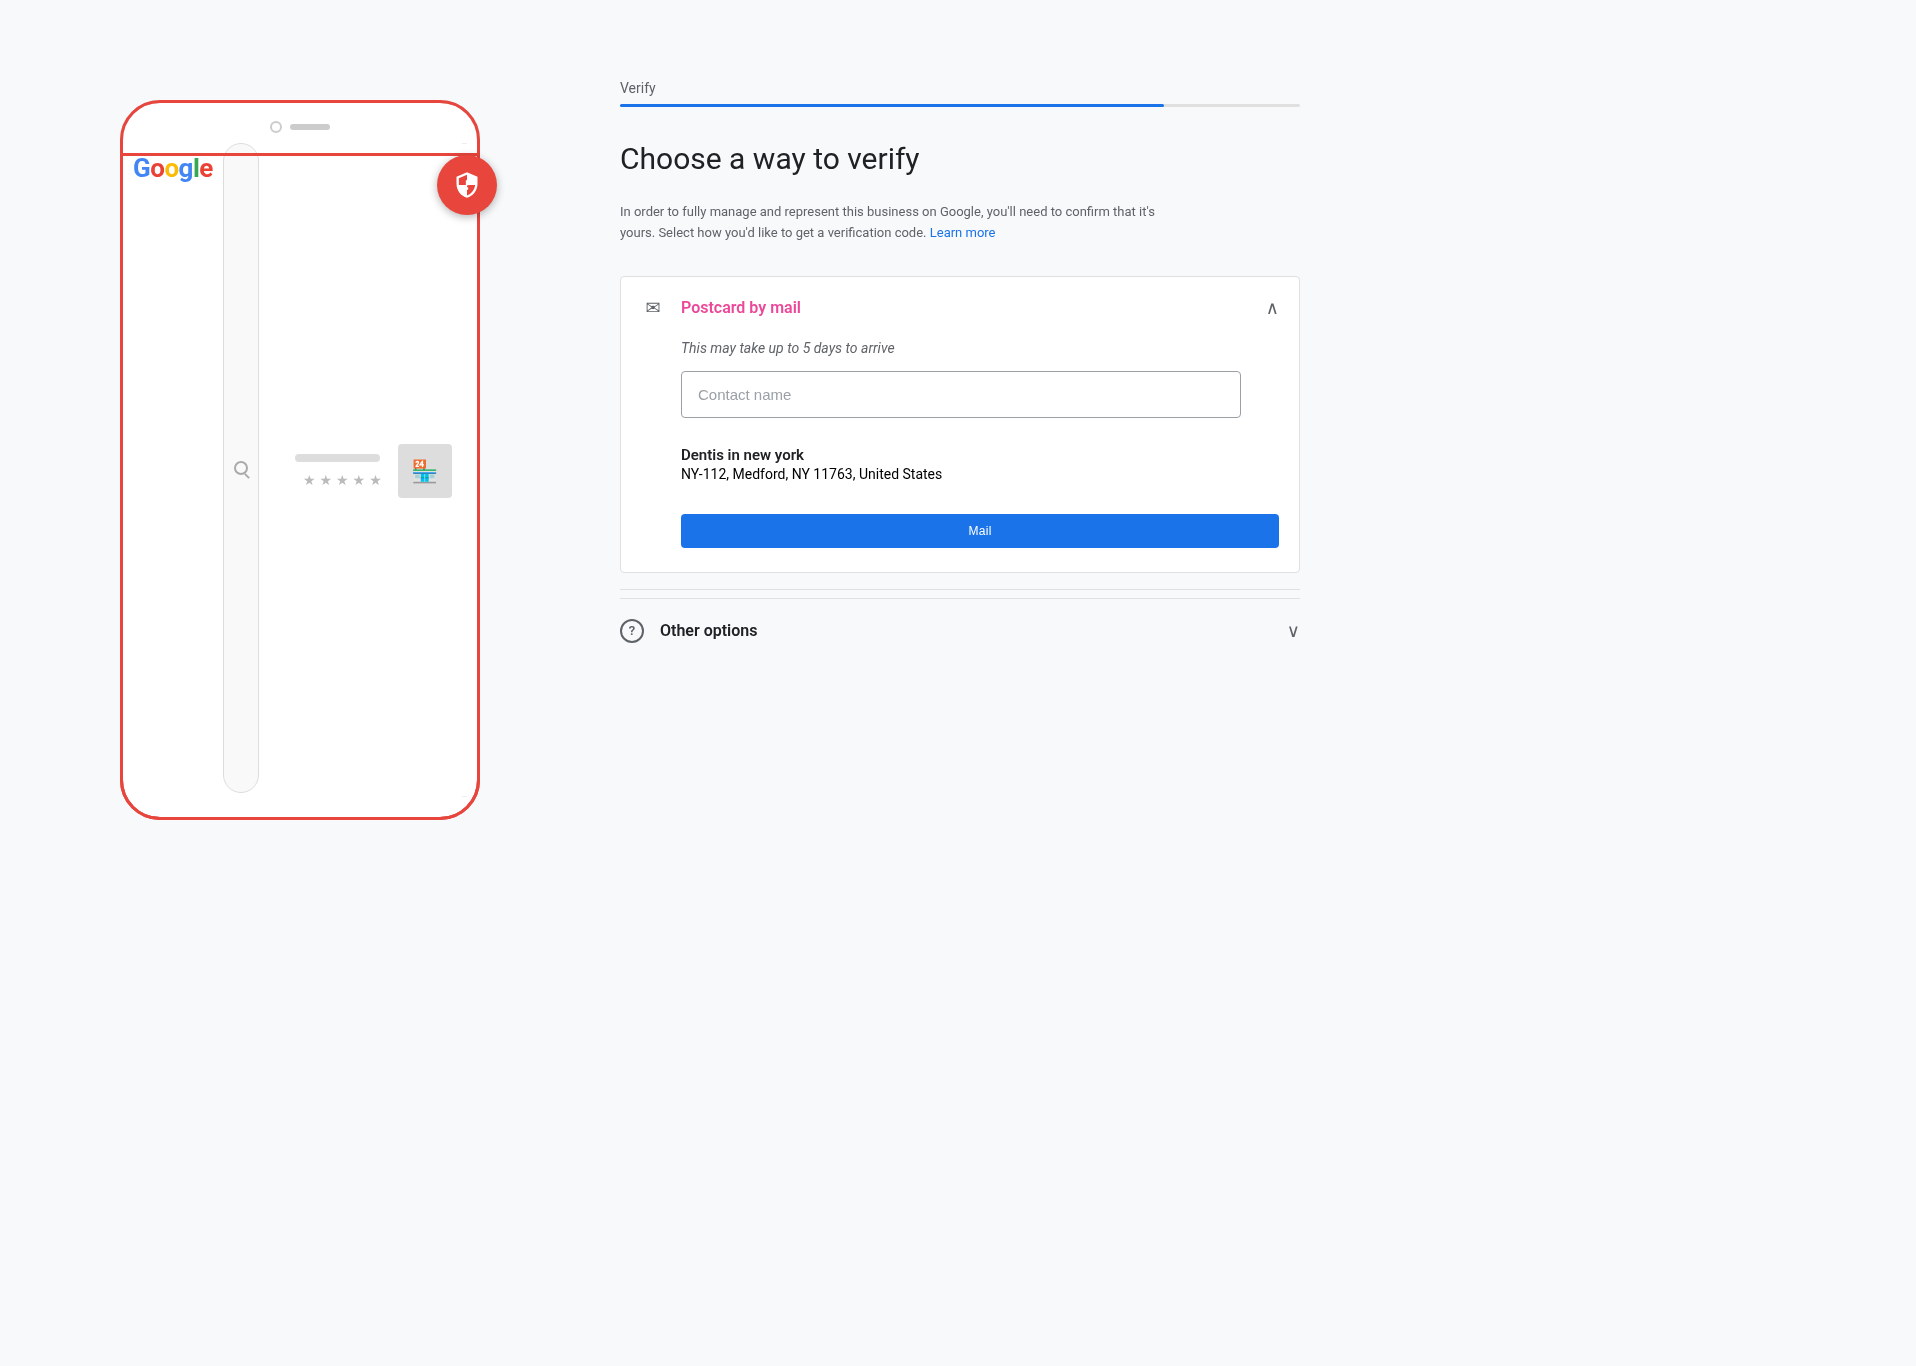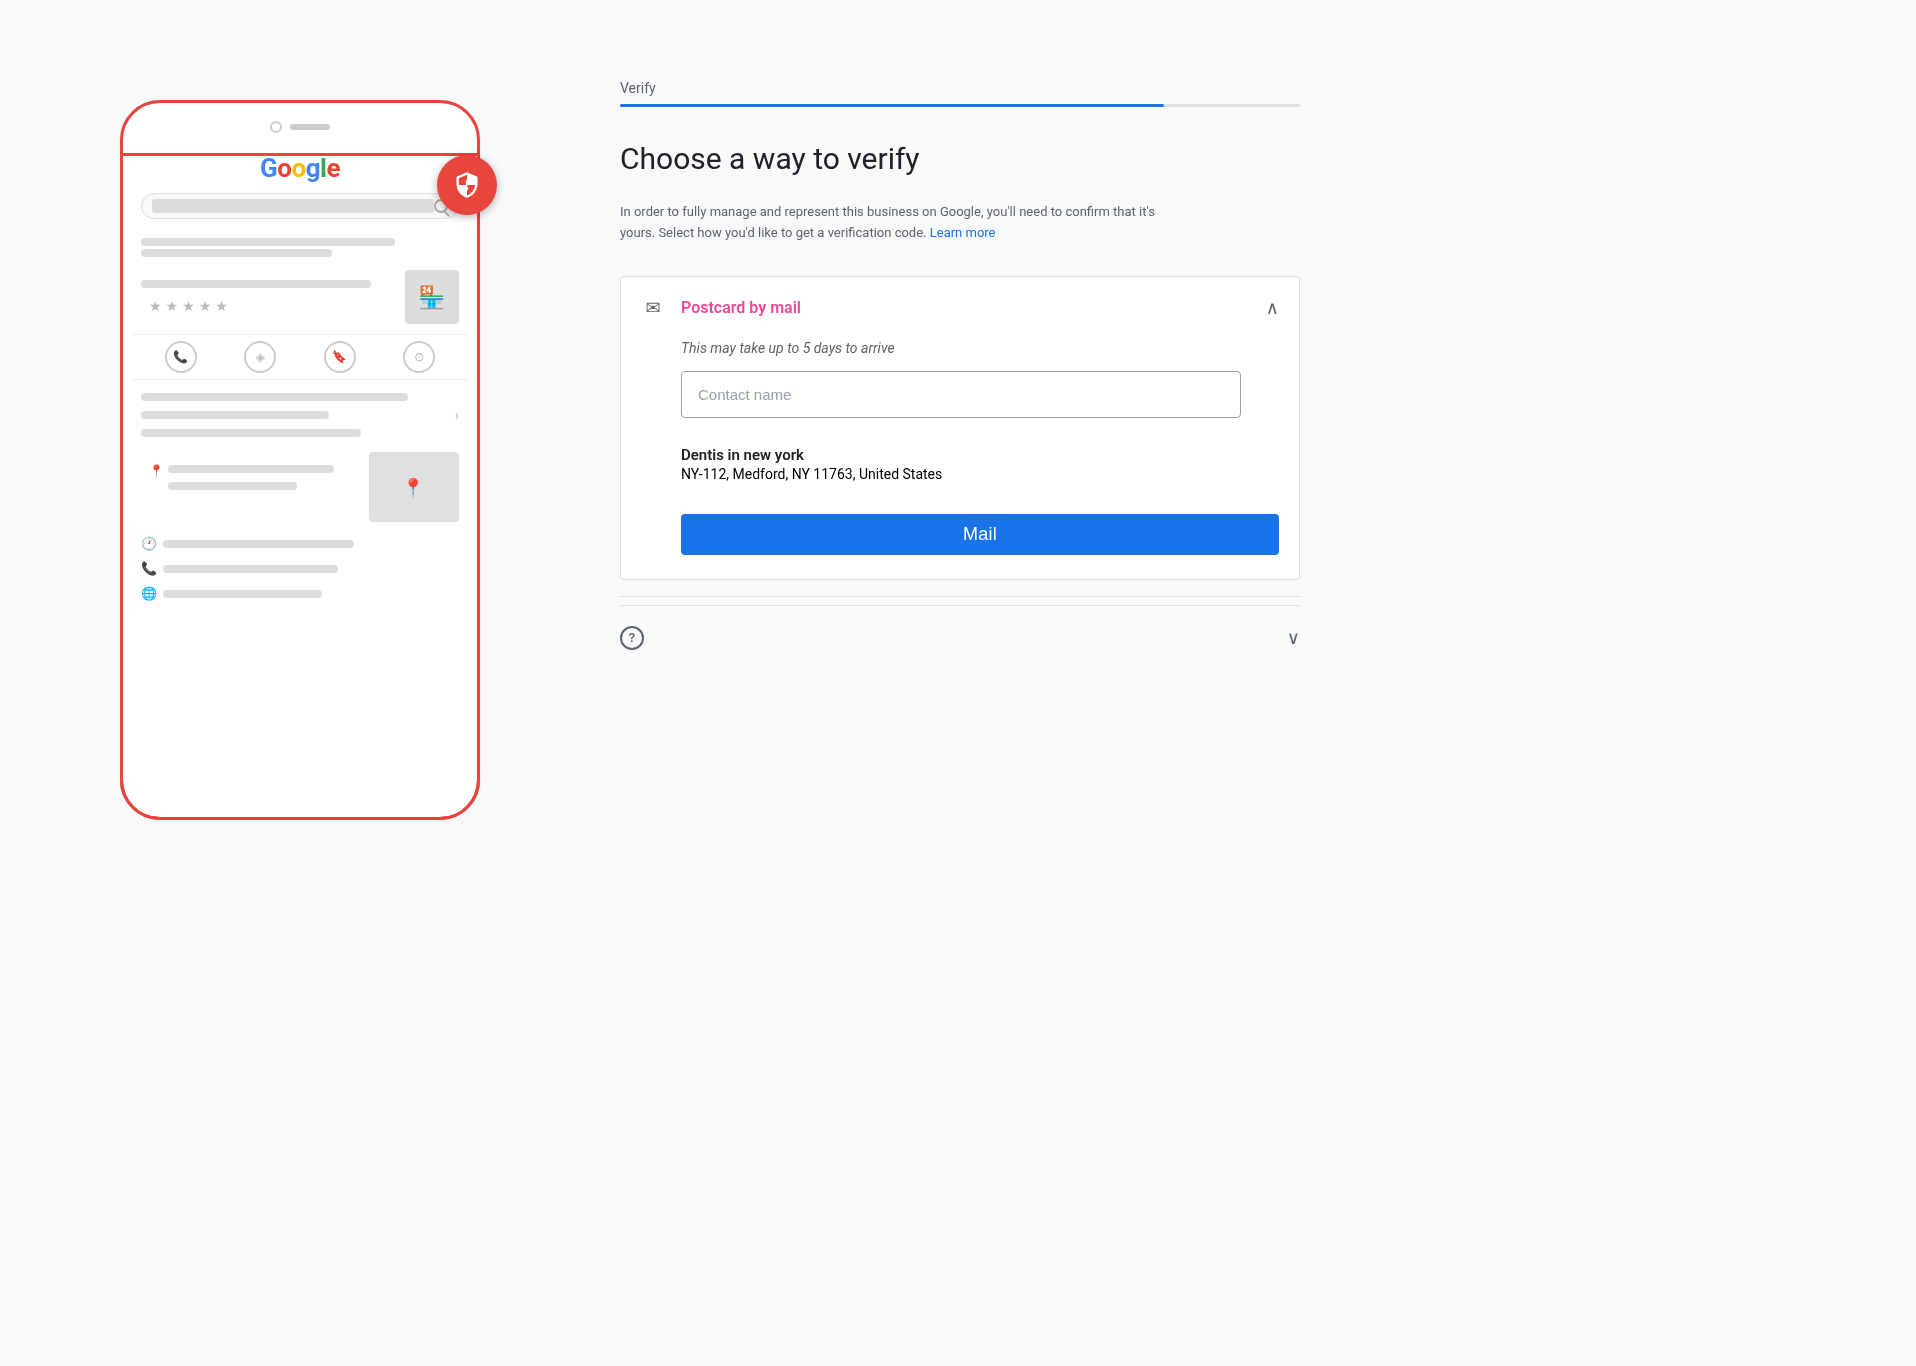--- a/index.html
+++ b/index.html
@@ -86,21 +86,20 @@
     }
     .phone-bar {
       width: 40px;
       height: 6px;
       background: #ccc;
       border-radius: 3px;
     }
     .phone-content {
       flex: 1;
       display: flex;
-      flex-direction: column;
       gap: 2px;
       overflow: hidden;
     }
     
     .google-logo-row {
       display: flex;
       justify-content: center;
       padding: 10px 0 8px;
     }
     .google-logo {
@@ -419,21 +418,21 @@
       font-size: 14px;
       color: #000000;
     }
 
     .mail-button {
       background: #1a73e8;
       color: #fff;
       border: none;
       border-radius: 4px;
       padding: 10px 36px;
-      font-size: 18px;
+      font-size: 12px;
       font-weight: 500;
       cursor: pointer;
       letter-spacing: 0.3px;
     }
 
     
     .other-options-section {
       border: none;
       border-top: 1px solid #e0e0e0;
       border-radius: 0;
@@ -615,18 +614,19 @@
         </div>
         <button class="mail-button">Mail</button>
       </div>
     </div>
 
     <div class="divider"></div>
 
     <div class="other-options-section">
       <div class="other-options-header">
         <div class="question-circle">?</div>
+        <span class="other-options-title">Other options</span>
         <span class="other-chevron-down">∨</span>
       </div>
     </div>
 
   </div>
 </div>
 
 </body></html>

